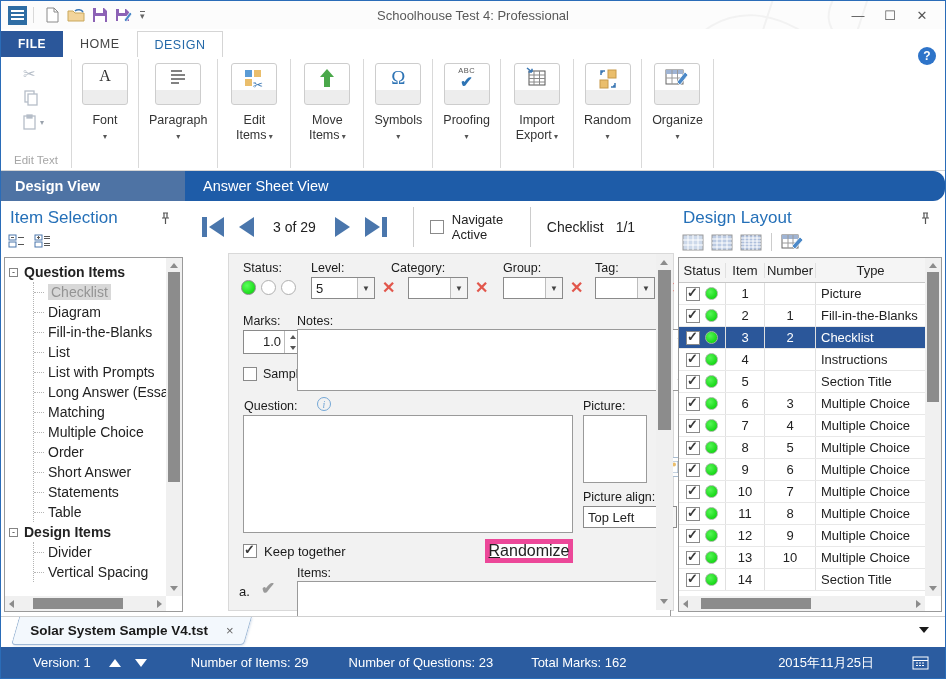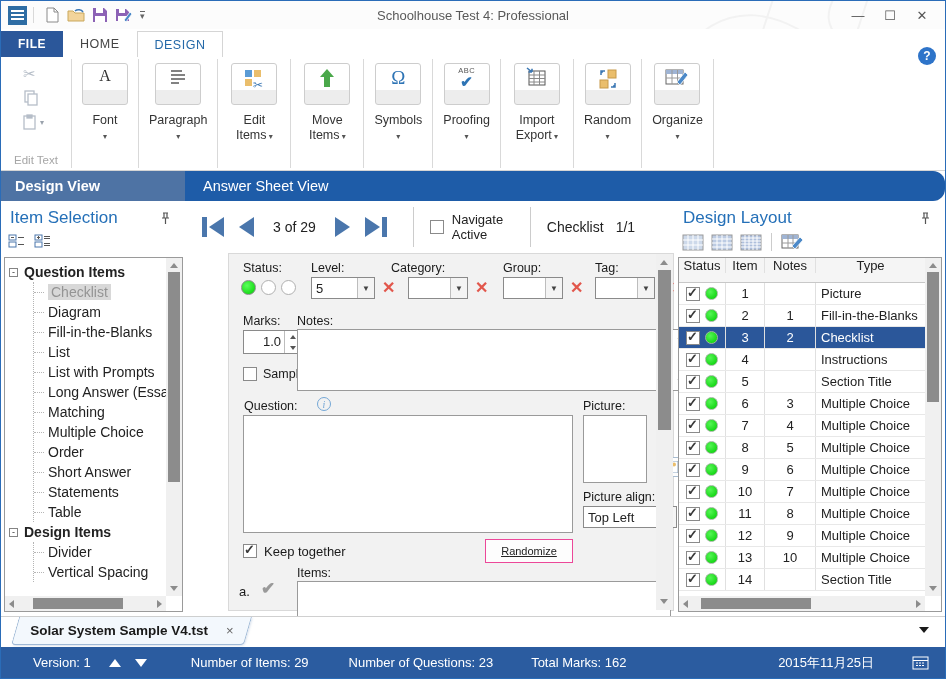--- a/index.html
+++ b/index.html
@@ -92,32 +92,32 @@
   .spin .val { flex: 1; text-align: right; padding: 3px 3px 0 0; font-size: 13px; }
   .spin .btns { width: 16px; border-left: 1px solid #bdbdbd; display: flex; flex-direction: column; }
   .spin .btns div { flex: 1; display: flex; align-items: center; justify-content: center; }
   .tri-up { width: 0; height: 0; border-left: 4px solid transparent; border-right: 4px solid transparent; border-bottom: 5px solid #555; }
   .tri-dn { width: 0; height: 0; border-left: 4px solid transparent; border-right: 4px solid transparent; border-top: 5px solid #555; }
   .tarea { position: absolute; border: 1px solid #9a9a9a; background: #fff; resize: none; font-family: "Liberation Sans", sans-serif; }
   .fade-ar { position: absolute; opacity: .45; }
   .info { position: absolute; width: 14px; height: 14px; border-radius: 50%; border: 1px solid #74A7D6; color: #74A7D6; font-size: 10px; display: flex; align-items: center; justify-content: center; font-style: italic; font-family: "Liberation Serif", serif; }
   .picbox { position: absolute; border: 1px solid #9a9a9a; background: #fff; }
   .imgbtn { position: absolute; width: 22px; height: 20px; border: 1px solid #a8bcd0; background: #fdfdfd; display: flex; align-items: center; justify-content: center; }
-  .button { position: absolute; border: 1px solid #ec4899; background: #fdfdfd; font-size: 11px; display: flex; align-items: center; justify-content: center; text-decoration: underline; }
+  .button { position: absolute; border: 5px solid #ec4899; background: #fdfdfd; font-size: 16px; display: flex; align-items: center; justify-content: center; }
   .button span::first-letter { text-decoration: underline; }
   .checkmark { position: absolute; color: #9a9a9a; font-size: 17px; font-weight: bold; }
   .vscroll { position: absolute; right: 0; top: 0; bottom: 0; width: 17px; background: #f0f0f0; }
 
   
   .right { width: 271px; flex: none; position: relative; }
   .rtools { display: flex; align-items: center; gap: 7px; padding: 5px 0 0 8px; }
   .rtsep { width: 1px; height: 18px; background: #ccc; margin: 0 2px; }
   .tablebox { position: absolute; left: 4px; right: 3px; top: 56px; bottom: 4px; border: 1px solid #9a9a9a; background: #fff; overflow: hidden; }
   .tinner { position: absolute; left: 0; top: 0; right: 16px; bottom: 15px; overflow: hidden; }
-  .thead { display: flex; height: 25px; background: #f5f5f5; border-bottom: 1px solid #c8c8c8; align-items: flex-start; font-size: 13px; color: #222; }
+  .thead { display: flex; height: 25px; background: #f5f5f5; border-bottom: 1px solid #c8c8c8; align-items: center; font-size: 13px; color: #222; }
   .thead div, .trow .c { border-right: 1px solid #e0e0e0; }
   .c-status { width: 47px; text-align: center; flex: none; }
   .c-item { width: 39px; text-align: center; flex: none; }
   .c-number { width: 51px; text-align: center; flex: none; }
   .c-type { flex: 1; text-align: center; }
   .trow { display: flex; height: 22px; align-items: center; border-bottom: 1px solid #e8e8e8; font-size: 13px; }
   .trow .c { height: 100%; display: flex; align-items: center; justify-content: center; }
   .trow .c-type { justify-content: flex-start; padding-left: 5px; }
   .trow.selected { background: #2B579A; color: #fff; }
   .dot { width: 13px; height: 13px; border-radius: 50%; background: radial-gradient(circle at 38% 35%, #55f655, #00cc00); border: 1px solid #9db89d; flex: none; }
@@ -615,21 +615,21 @@
             <rect x="1" y="2" width="16" height="4" fill="#9fb4d4"></rect>
             <path d="M1 10 h16 M7 2 v13 M12 2 v13" stroke="#9a9a9a" fill="none"></path>
             <path d="M11 13 L19 4 L22 7 L14 16 z" fill="#4C89C8" stroke="#fff" stroke-width="0.8"></path>
           </svg>
       </div>
       <div class="tablebox">
         <div class="tinner">
           <div class="thead">
             <div class="c-status">Status</div>
             <div class="c-item">Item</div>
-            <div class="c-number">Notes</div>
+            <div class="c-number">Number</div>
             <div class="c-type" style="border-right:none">Type</div>
           </div>
           <div id="tablerows">
               <div class="trow">
                 <div class="c c-status stat-c">
                   <span class="cbx checked"></span>
                   <span class="dot"></span>
                 </div>
                 <div class="c c-item">1</div>
                 <div class="c c-number"></div>

